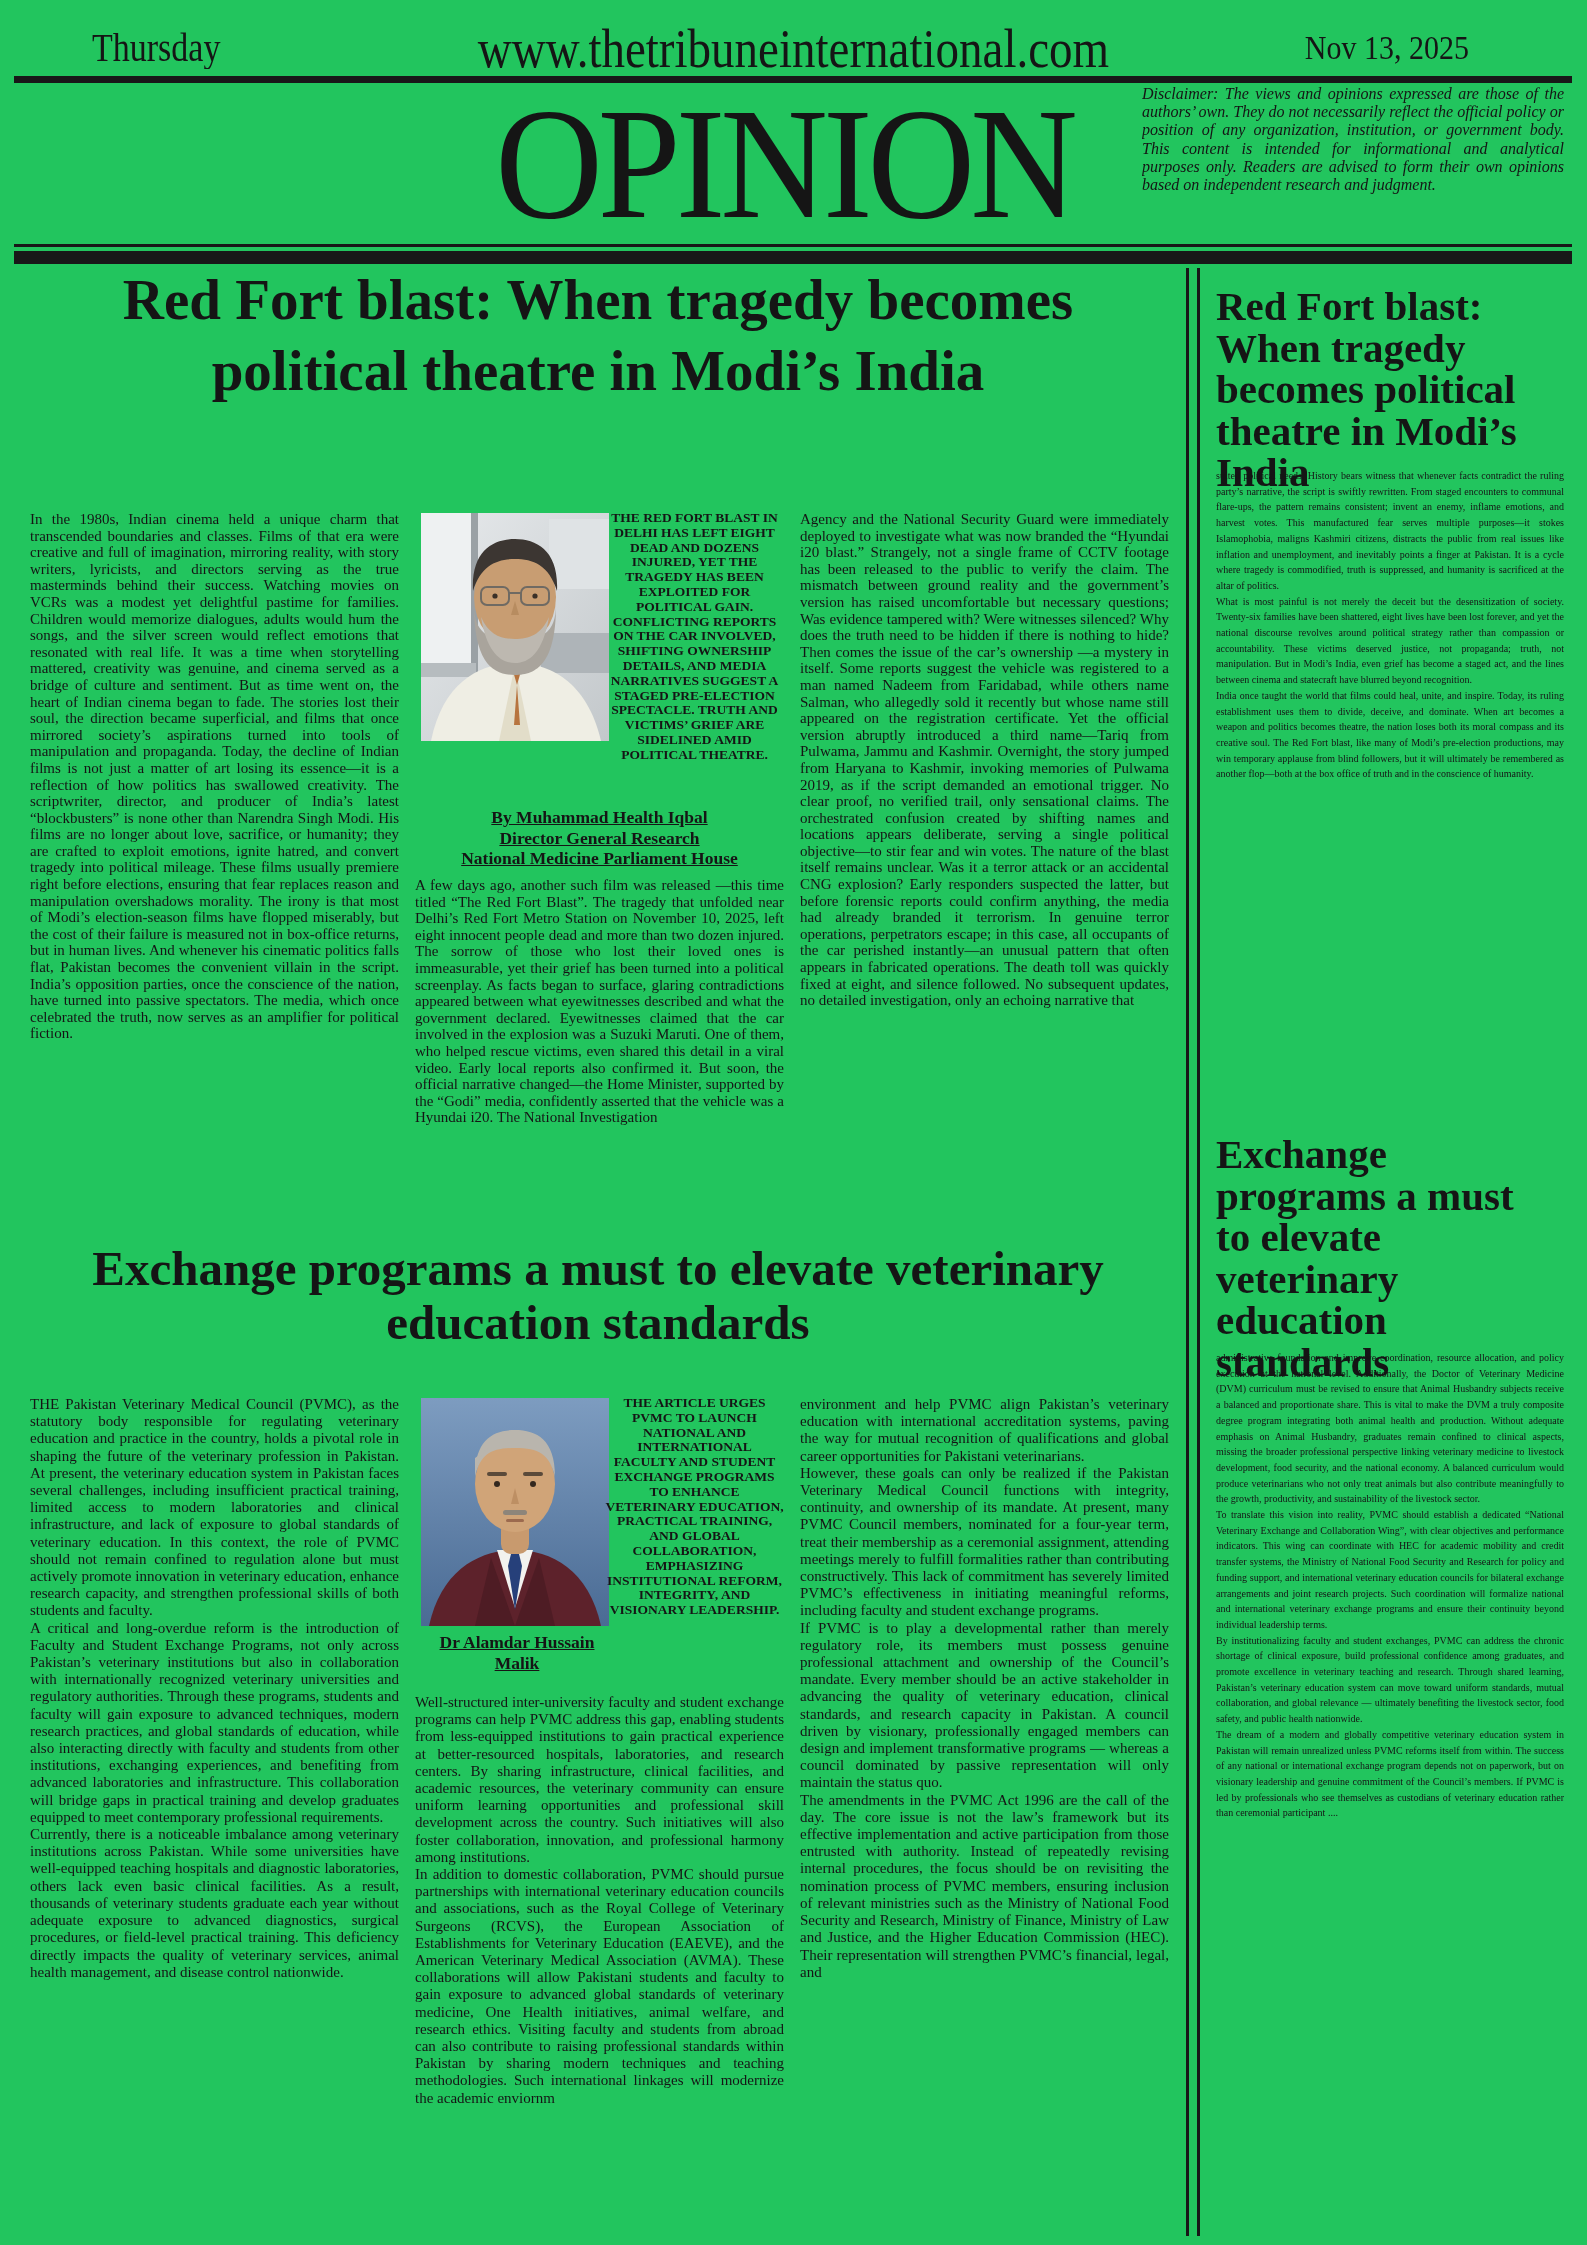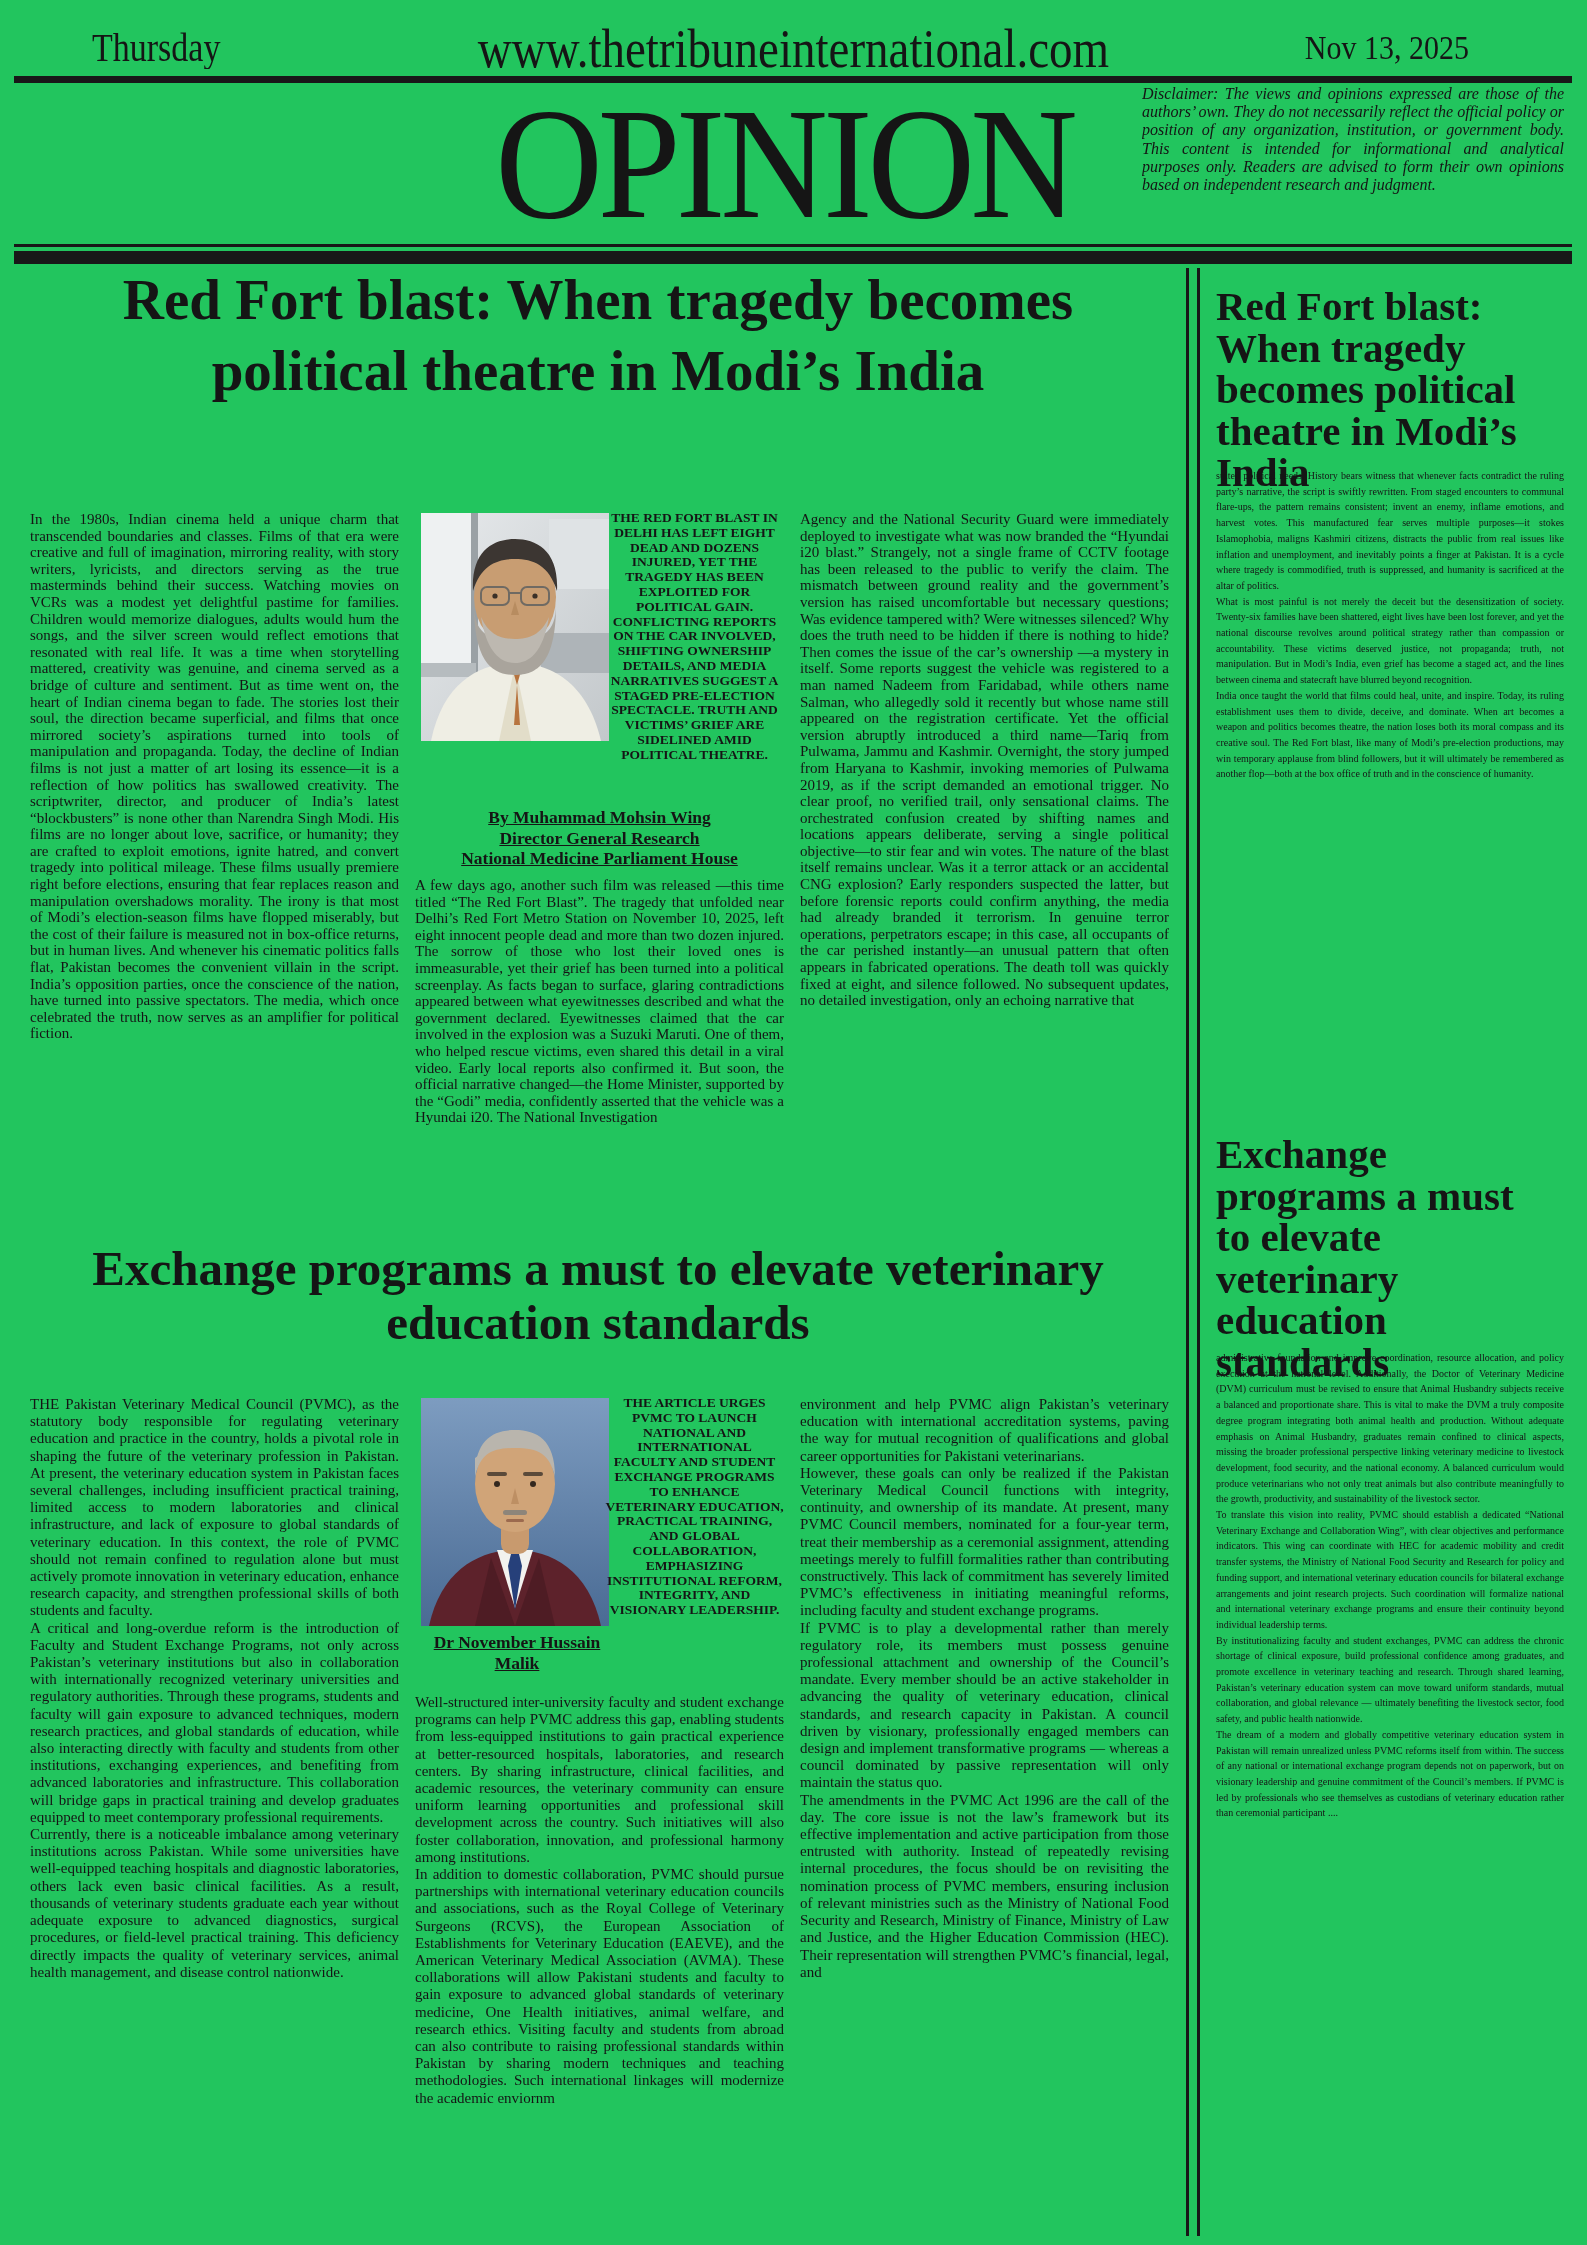--- a/index.html
+++ b/index.html
@@ -117,21 +117,21 @@
           <rect x="100" y="74" width="28" height="18" rx="6" fill="none" stroke="#6f6a63" stroke-width="2"></rect>
           <line x1="88" y1="80" x2="100" y2="80" stroke="#6f6a63" stroke-width="2"></line>
 
           <circle cx="74" cy="83" r="2.6" fill="#3a3028"></circle>
             <circle cx="114" cy="83" r="2.6" fill="#3a3028"></circle>
           <path d="M94,88 l-4,14 8,0 z" fill="#b78c60"></path>
         </svg>
       </div>
       <div class="pullquote">THE RED FORT BLAST IN DELHI HAS LEFT EIGHT DEAD AND DOZENS INJURED, YET THE TRAGEDY HAS BEEN EXPLOITED FOR POLITICAL GAIN. CONFLICTING REPORTS ON THE CAR INVOLVED, SHIFTING OWNERSHIP DETAILS, AND MEDIA NARRATIVES SUGGEST A STAGED PRE-ELECTION SPECTACLE. TRUTH AND VICTIMS’ GRIEF ARE SIDELINED AMID POLITICAL THEATRE.</div>
       <div class="byline byline-1">
-        <div>By Muhammad Mohsin Wing</div>
+        <div>By Muhammad Health Iqbal</div>
         <div>Director General Research</div>
         <div>National Medicine Parliament House</div>
       </div>
       <div class="colbody-1 body-txt a1-txt">A few days ago, another such film was released —this time titled “The Red Fort Blast”. The tragedy that unfolded near Delhi’s Red Fort Metro Station on November 10, 2025, left eight innocent people dead and more than two dozen injured. The sorrow of those who lost their loved ones is immeasurable, yet their grief has been turned into a political screenplay. As facts began to surface, glaring contradictions appeared between what eyewitnesses described and what the government declared. Eyewitnesses claimed that the car involved in the explosion was a Suzuki Maruti. One of them, who helped rescue victims, even shared this detail in a viral video. Early local reports also confirmed it. But soon, the official narrative changed—the Home Minister, supported by the “Godi” media, confidently asserted that the vehicle was a Hyundai i20. The National Investigation</div>
     </div>
 
     <div class="col body-txt a1-txt">Agency and the National Security Guard were immediately deployed to investigate what was now branded the “Hyundai i20 blast.” Strangely, not a single frame of CCTV footage has been released to the public to verify the claim. The mismatch between ground reality and the government’s version has raised uncomfortable but necessary questions; Was evidence tampered with? Were witnesses silenced? Why does the truth need to be hidden if there is nothing to hide? Then comes the issue of the car’s ownership —a mystery in itself. Some reports suggest the vehicle was registered to a man named Nadeem from Faridabad, while others name Salman, who allegedly sold it recently but whose name still appeared on the registration certificate. Yet the official version abruptly introduced a third name—Tariq from Pulwama, Jammu and Kashmir. Overnight, the story jumped from Haryana to Kashmir, invoking memories of Pulwama 2019, as if the script demanded an emotional trigger. No clear proof, no verified trail, only sensational claims. The orchestrated confusion created by shifting names and locations appears deliberate, serving a single political objective—to stir fear and win votes. The nature of the blast itself remains unclear. Was it a terror attack or an accidental CNG explosion? Early responders suspected the latter, but before forensic reports could confirm anything, the media had already branded it terrorism. In genuine terror operations, perpetrators escape; in this case, all occupants of the car perished instantly—an unusual pattern that often appears in fabricated operations. The death toll was quickly fixed at eight, and silence followed. No subsequent updates, no detailed investigation, only an echoing narrative that</div>
   </div>
 
   <div class="a2-head">Exchange programs a must to elevate veterinary education standards</div>
@@ -171,21 +171,21 @@
           <circle cx="76" cy="86" r="3" fill="#33281f"></circle>
             <circle cx="112" cy="86" r="3" fill="#33281f"></circle>
           <path d="M94,90 l-4,16 8,0 z" fill="#bd8f63"></path>
 
           <rect x="82" y="112" width="24" height="5" rx="2.5" fill="#8d857a"></rect>
           <rect x="85" y="121" width="18" height="3" rx="1.5" fill="#9c6a4e"></rect>
         </svg>
       </div>
       <div class="pullquote">THE ARTICLE URGES PVMC TO LAUNCH NATIONAL AND INTERNATIONAL FACULTY AND STUDENT EXCHANGE PROGRAMS TO ENHANCE VETERINARY EDUCATION, PRACTICAL TRAINING, AND GLOBAL COLLABORATION, EMPHASIZING INSTITUTIONAL REFORM, INTEGRITY, AND VISIONARY LEADERSHIP.</div>
       <div class="byline byline-2">
-        <div>Dr November Hussain</div>
+        <div>Dr Alamdar Hussain</div>
         <div>Malik</div>
       </div>
       <div class="colbody-2 body-txt a2-txt">Well-structured inter-university faculty and student exchange programs can help PVMC address this gap, enabling students from less-equipped institutions to gain practical experience at better-resourced hospitals, laboratories, and research centers. By sharing infrastructure, clinical facilities, and academic resources, the veterinary community can ensure uniform learning opportunities and professional skill development across the country. Such initiatives will also foster collaboration, innovation, and professional harmony among institutions.
 In addition to domestic collaboration, PVMC should pursue partnerships with international veterinary education councils and associations, such as the Royal College of Veterinary Surgeons (RCVS), the European Association of Establishments for Veterinary Education (EAEVE), and the American Veterinary Medical Association (AVMA). These collaborations will allow Pakistani students and faculty to gain exposure to advanced global standards of veterinary medicine, One Health initiatives, animal welfare, and research ethics. Visiting faculty and students from abroad can also contribute to raising professional standards within Pakistan by sharing modern techniques and teaching methodologies. Such international linkages will modernize the academic enviornm</div>
     </div>
 
     <div class="col body-txt a2-txt">environment and help PVMC align Pakistan’s veterinary education with international accreditation systems, paving the way for mutual recognition of qualifications and global career opportunities for Pakistani veterinarians.
 However, these goals can only be realized if the Pakistan Veterinary Medical Council functions with integrity, continuity, and ownership of its mandate. At present, many PVMC Council members, nominated for a four-year term, treat their membership as a ceremonial assignment, attending meetings merely to fulfill formalities rather than contributing constructively. This lack of commitment has severely limited PVMC’s effectiveness in initiating meaningful reforms, including faculty and student exchange programs.
 If PVMC is to play a developmental rather than merely regulatory role, its members must possess genuine professional attachment and ownership of the Council’s mandate. Every member should be an active stakeholder in advancing the quality of veterinary education, clinical standards, and research capacity in Pakistan. A council driven by visionary, professionally engaged members can design and implement transformative programs — whereas a council dominated by passive representation will only maintain the status quo.
 The amendments in the PVMC Act 1996 are the call of the day. The core issue is not the law’s framework but its effective implementation and active participation from those entrusted with authority. Instead of repeatedly revising internal procedures, the focus should be on revisiting the nomination process of PVMC members, ensuring inclusion of relevant ministries such as the Ministry of National Food Security and Research, Ministry of Finance, Ministry of Law and Justice, and the Higher Education Commission (HEC). Their representation will strengthen PVMC’s financial, legal, and</div>

